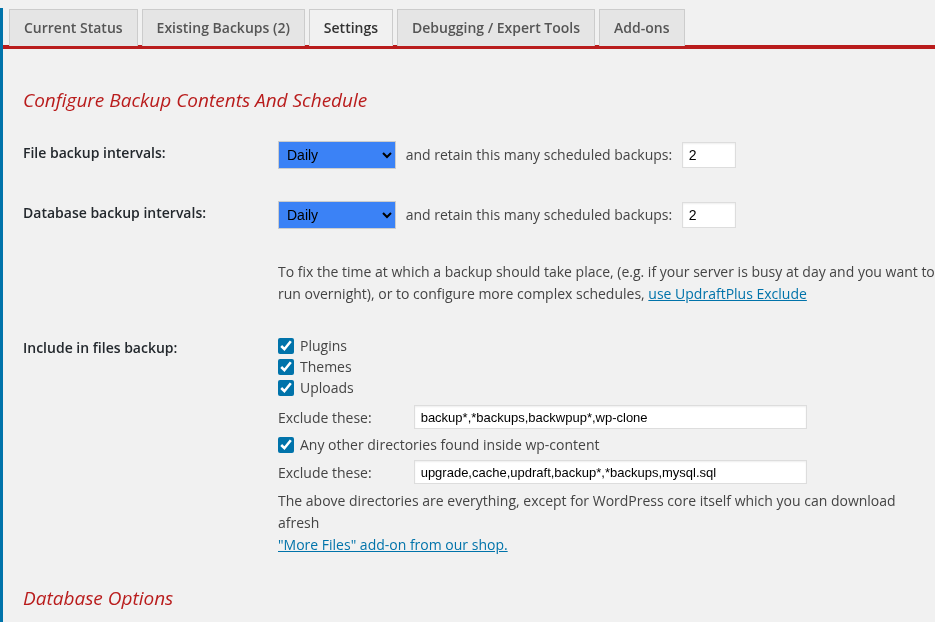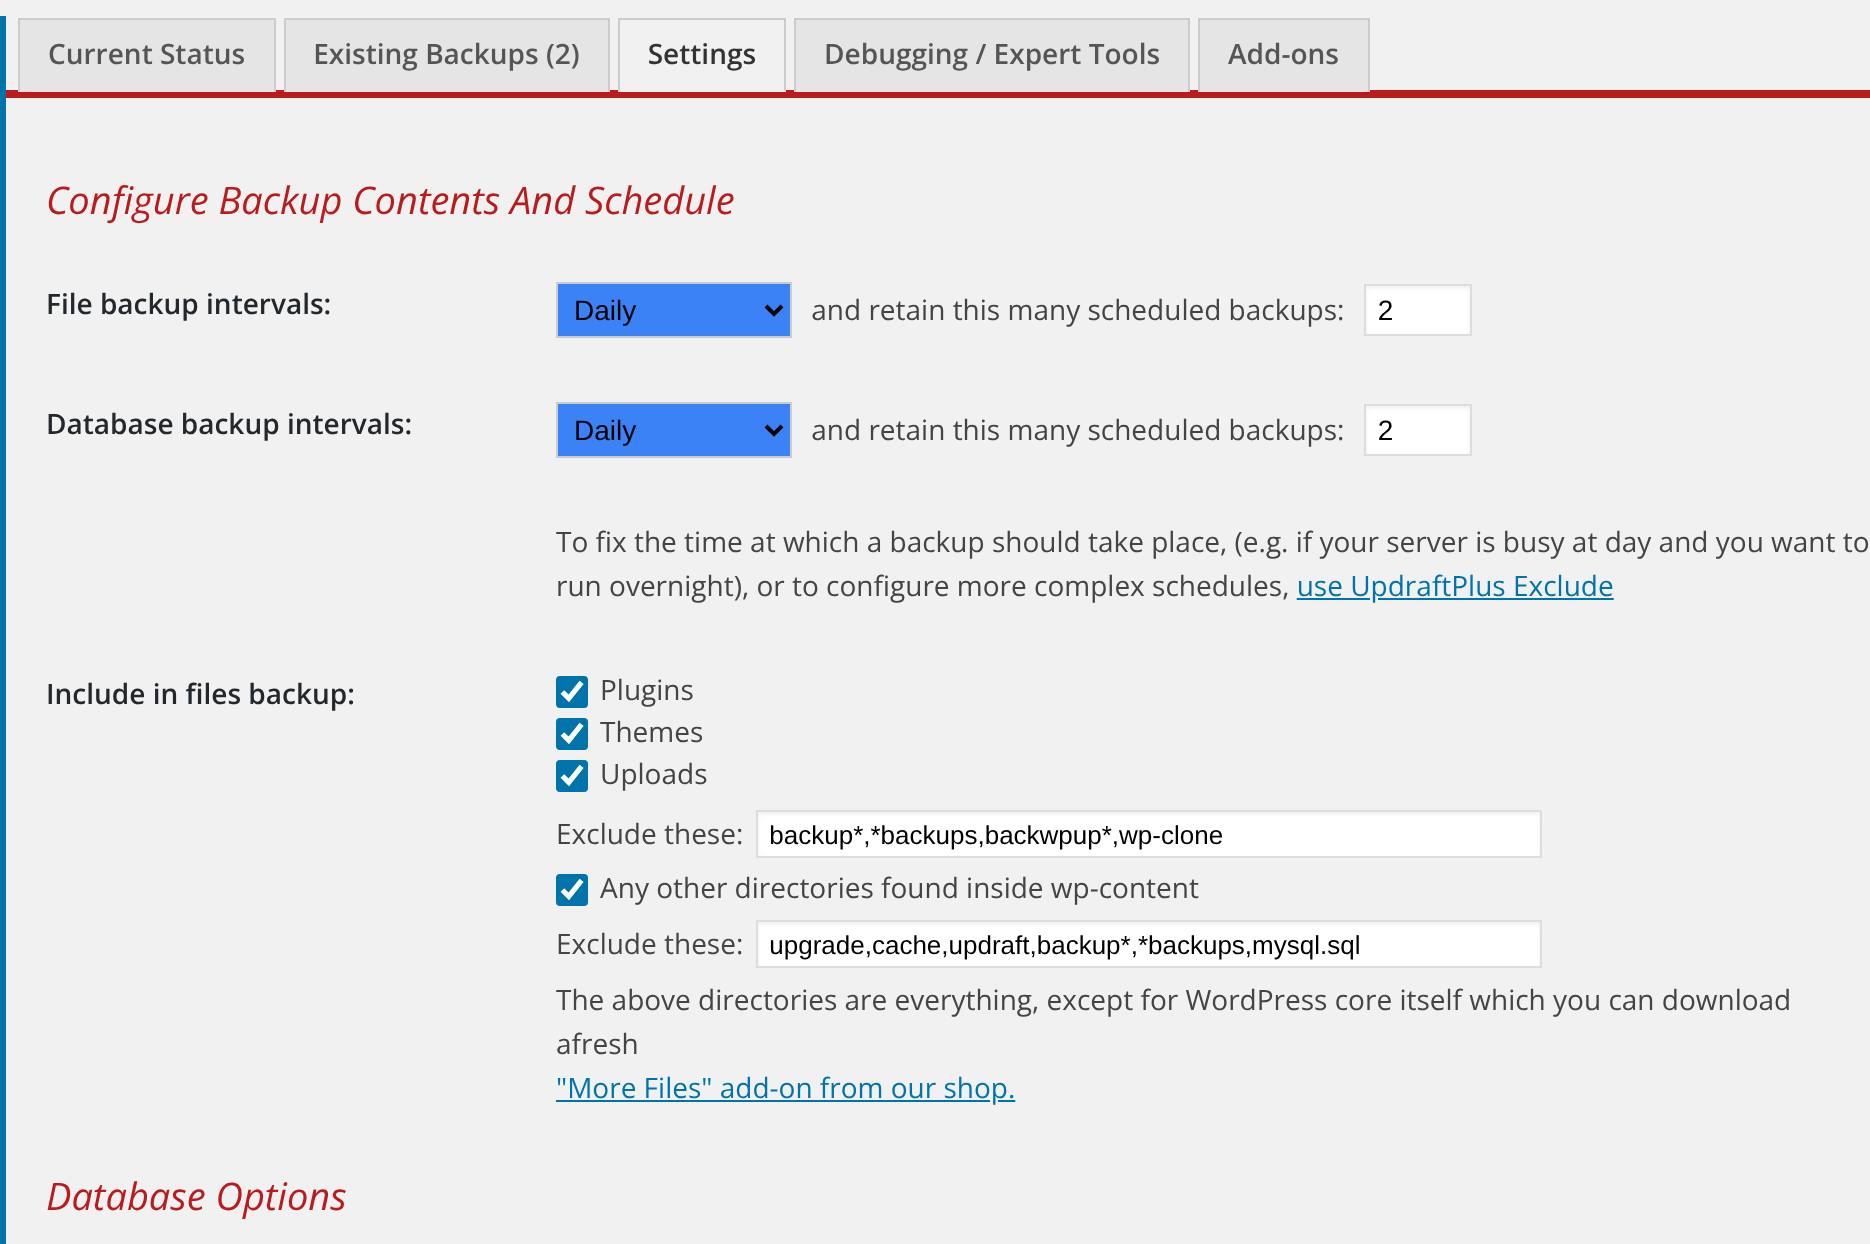--- a/index.html
+++ b/index.html
@@ -119,20 +119,21 @@
 input[type="checkbox"] {
   width: 16px;
   height: 16px;
   margin-right: 6px;
   accent-color: #0073aa;
 }
 .exclude-row {
   display: flex;
   align-items: center;
   margin: 6px 0;
+  gap: 36px;
 }
 .exclude-label {
   margin-right: 6px;
   font-size: 14px;
 }
 .note-after {
   font-size: 14px;
   line-height: 1.55;
   margin-top: 6px;
 }

